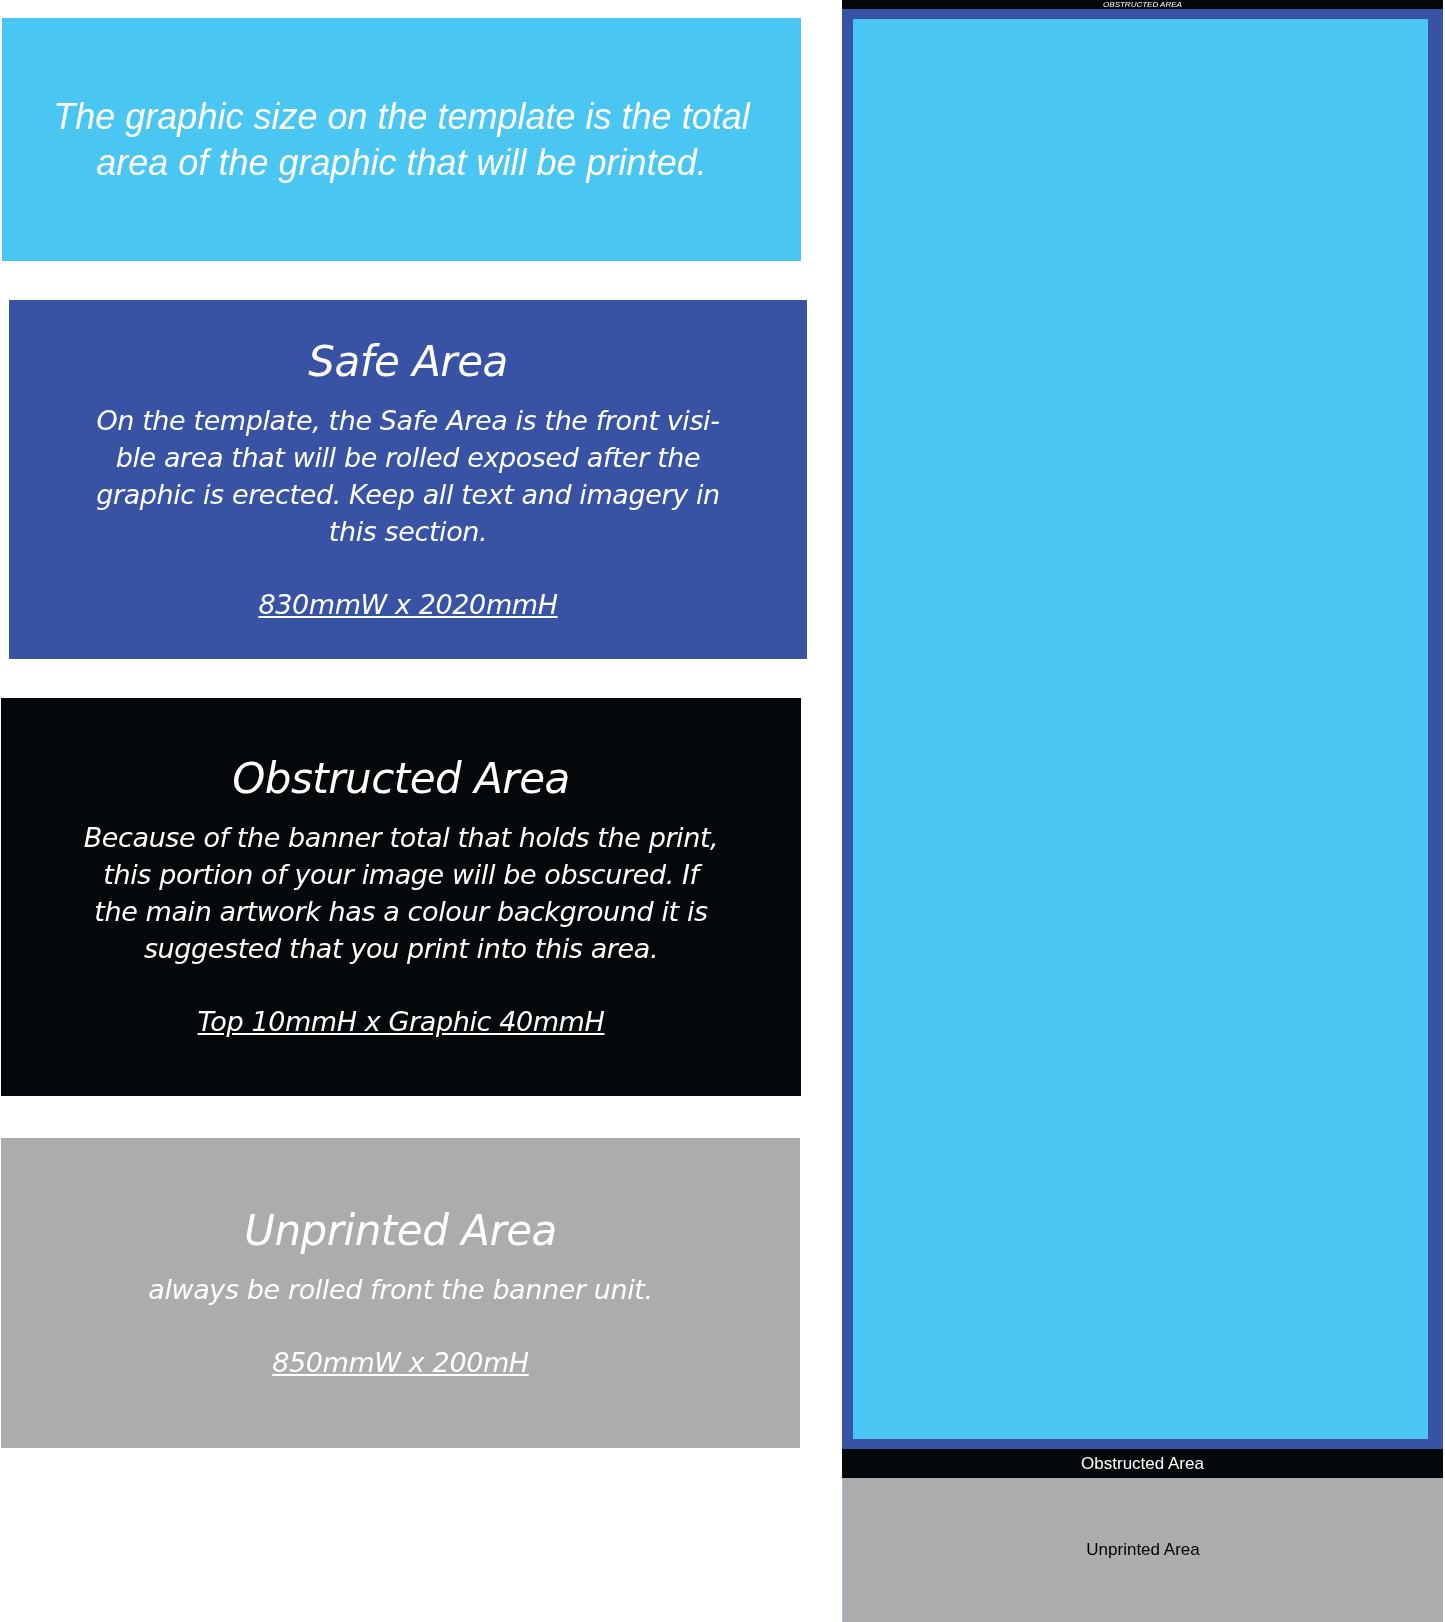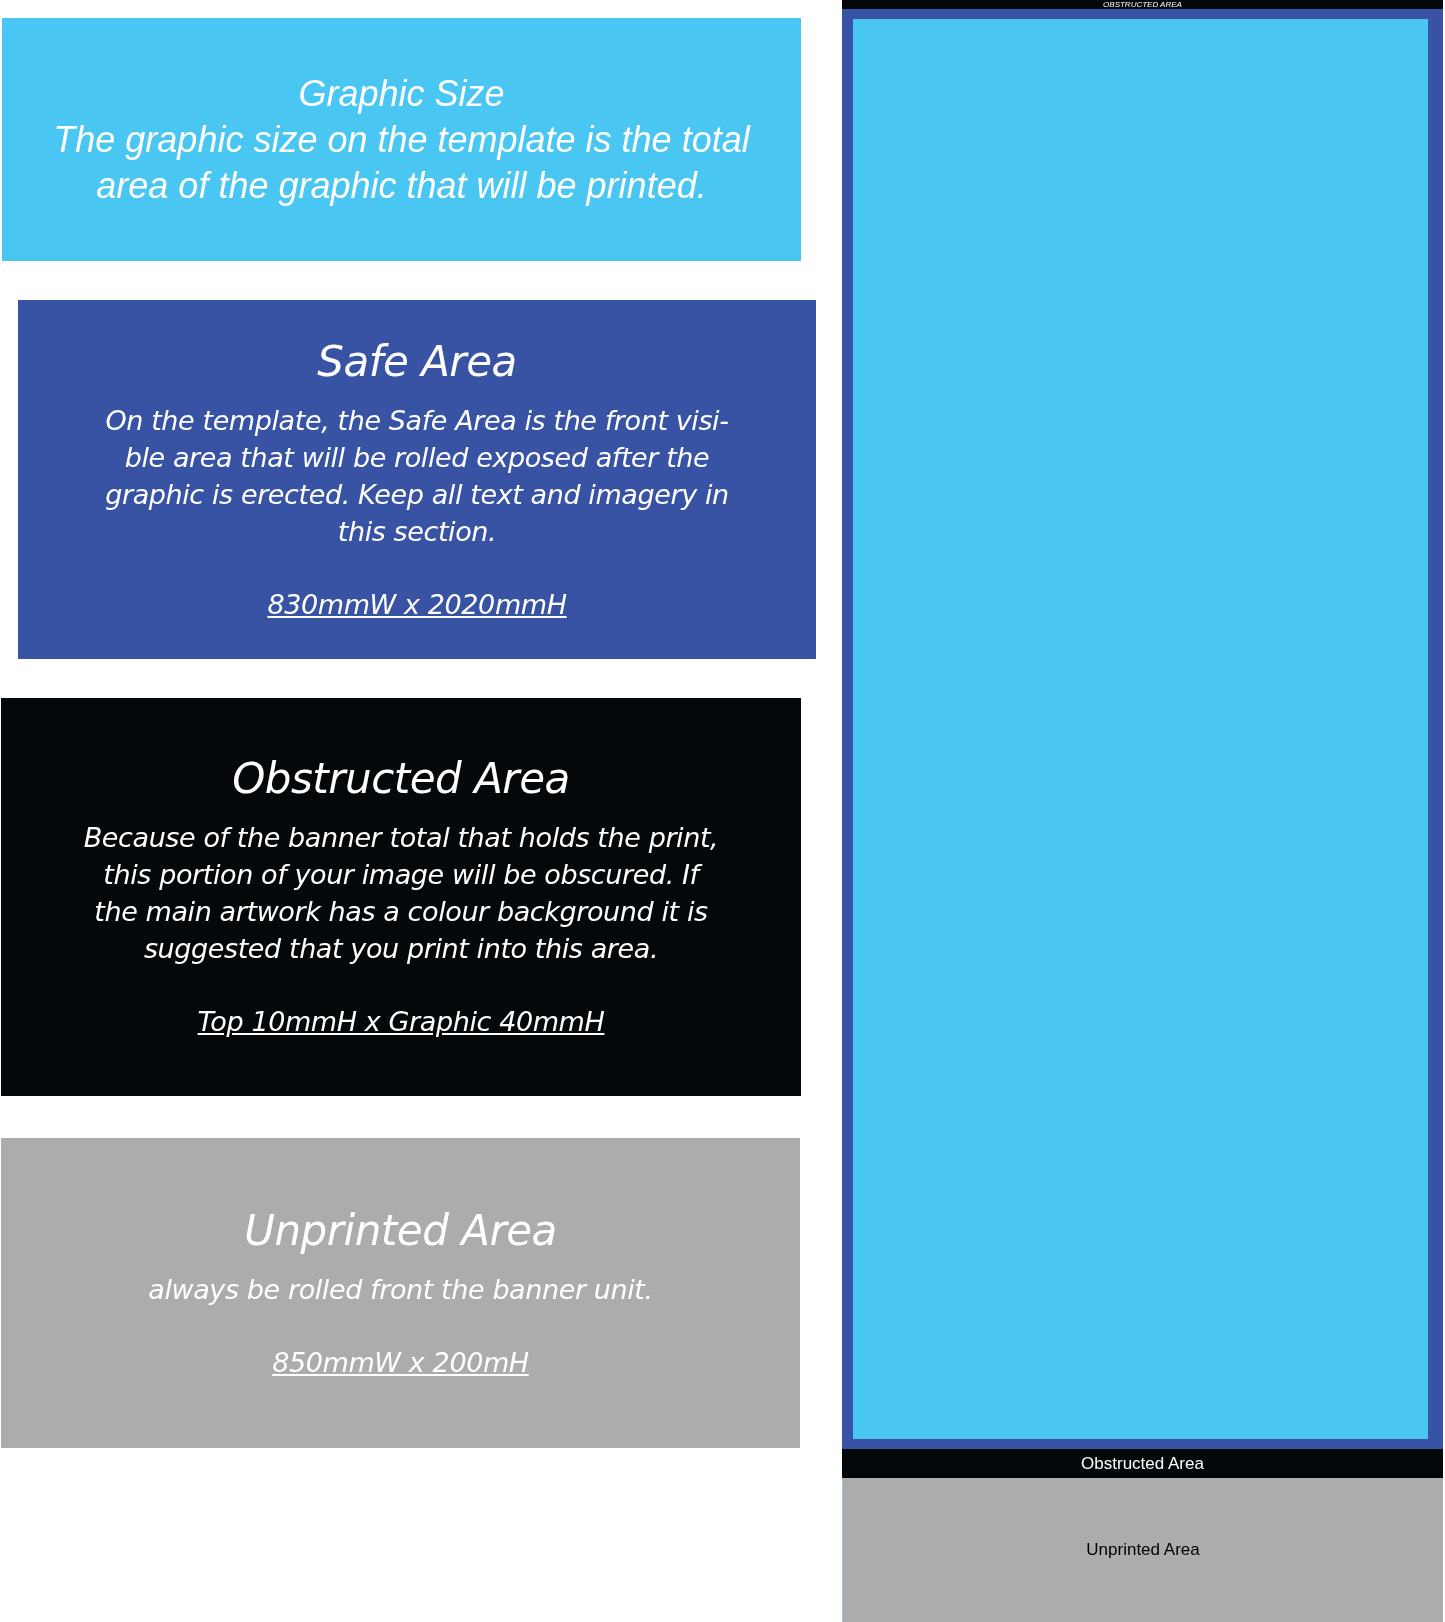--- a/index.html
+++ b/index.html
@@ -8,21 +8,21 @@
       background: #ffffff; overflow: hidden;
       font-family: "Liberation Sans", sans-serif;
     }
     .legend-box {
       position: absolute; left: 0; width: 800px;
       box-sizing: border-box; text-align: center; color: #ffffff;
       font-style: italic;
       display: flex; flex-direction: column; align-items: center; justify-content: center;
     }
     .box-graphic { top: 18px; height: 243px; left: 2px; width: 799px; }
-    .box-safe { top: 300px; height: 359px; left: 18px; width: 798px; }
+    .box-safe { top: 300px; height: 359px; left: 9px; width: 798px; }
     .box-obstructed { top: 698px; height: 398px; left: 1px; width: 800px; }
     .box-unprinted { top: 1138px; height: 310px; left: 1px; width: 799px; }
 
     .box-graphic .title, .box-graphic .body-text {
       font-family: "Liberation Sans", sans-serif; font-size: 36px; line-height: 46px;
     }
     .box-graphic .title { margin: 0; }
     .box-graphic .body-text { margin: 0; padding: 0 20px; }
     .box-graphic .dims { font-size: 36px; line-height: 46px; margin: 0; }
 
@@ -47,21 +47,20 @@
       color: #000000; font-size: 17px; text-align: center;
       display: flex; align-items: center; justify-content: center;
       border-left: 1px solid #9fcbe0;
       box-sizing: border-box;
     }
   </style>
 </head>
 <body>
 
 <div class="legend-box box-graphic" style="background:#4ac6f3;">
-  <p class="title">Graphic Size</p>
   <p class="body-text">The graphic size on the template is the total</p>
   <p class="body-text">area of the graphic that will be printed.</p>
 </div>
 
 <div class="legend-box box-safe" style="background:#3953a4;">
   <h2 class="title-lg">Safe Area</h2>
   <p class="desc">On the template, the Safe Area is the front visi-</p>
   <p class="desc">ble area that will be rolled exposed after the</p>
   <p class="desc">graphic is erected. Keep all text and imagery in</p>
   <p class="desc">this section.</p>

